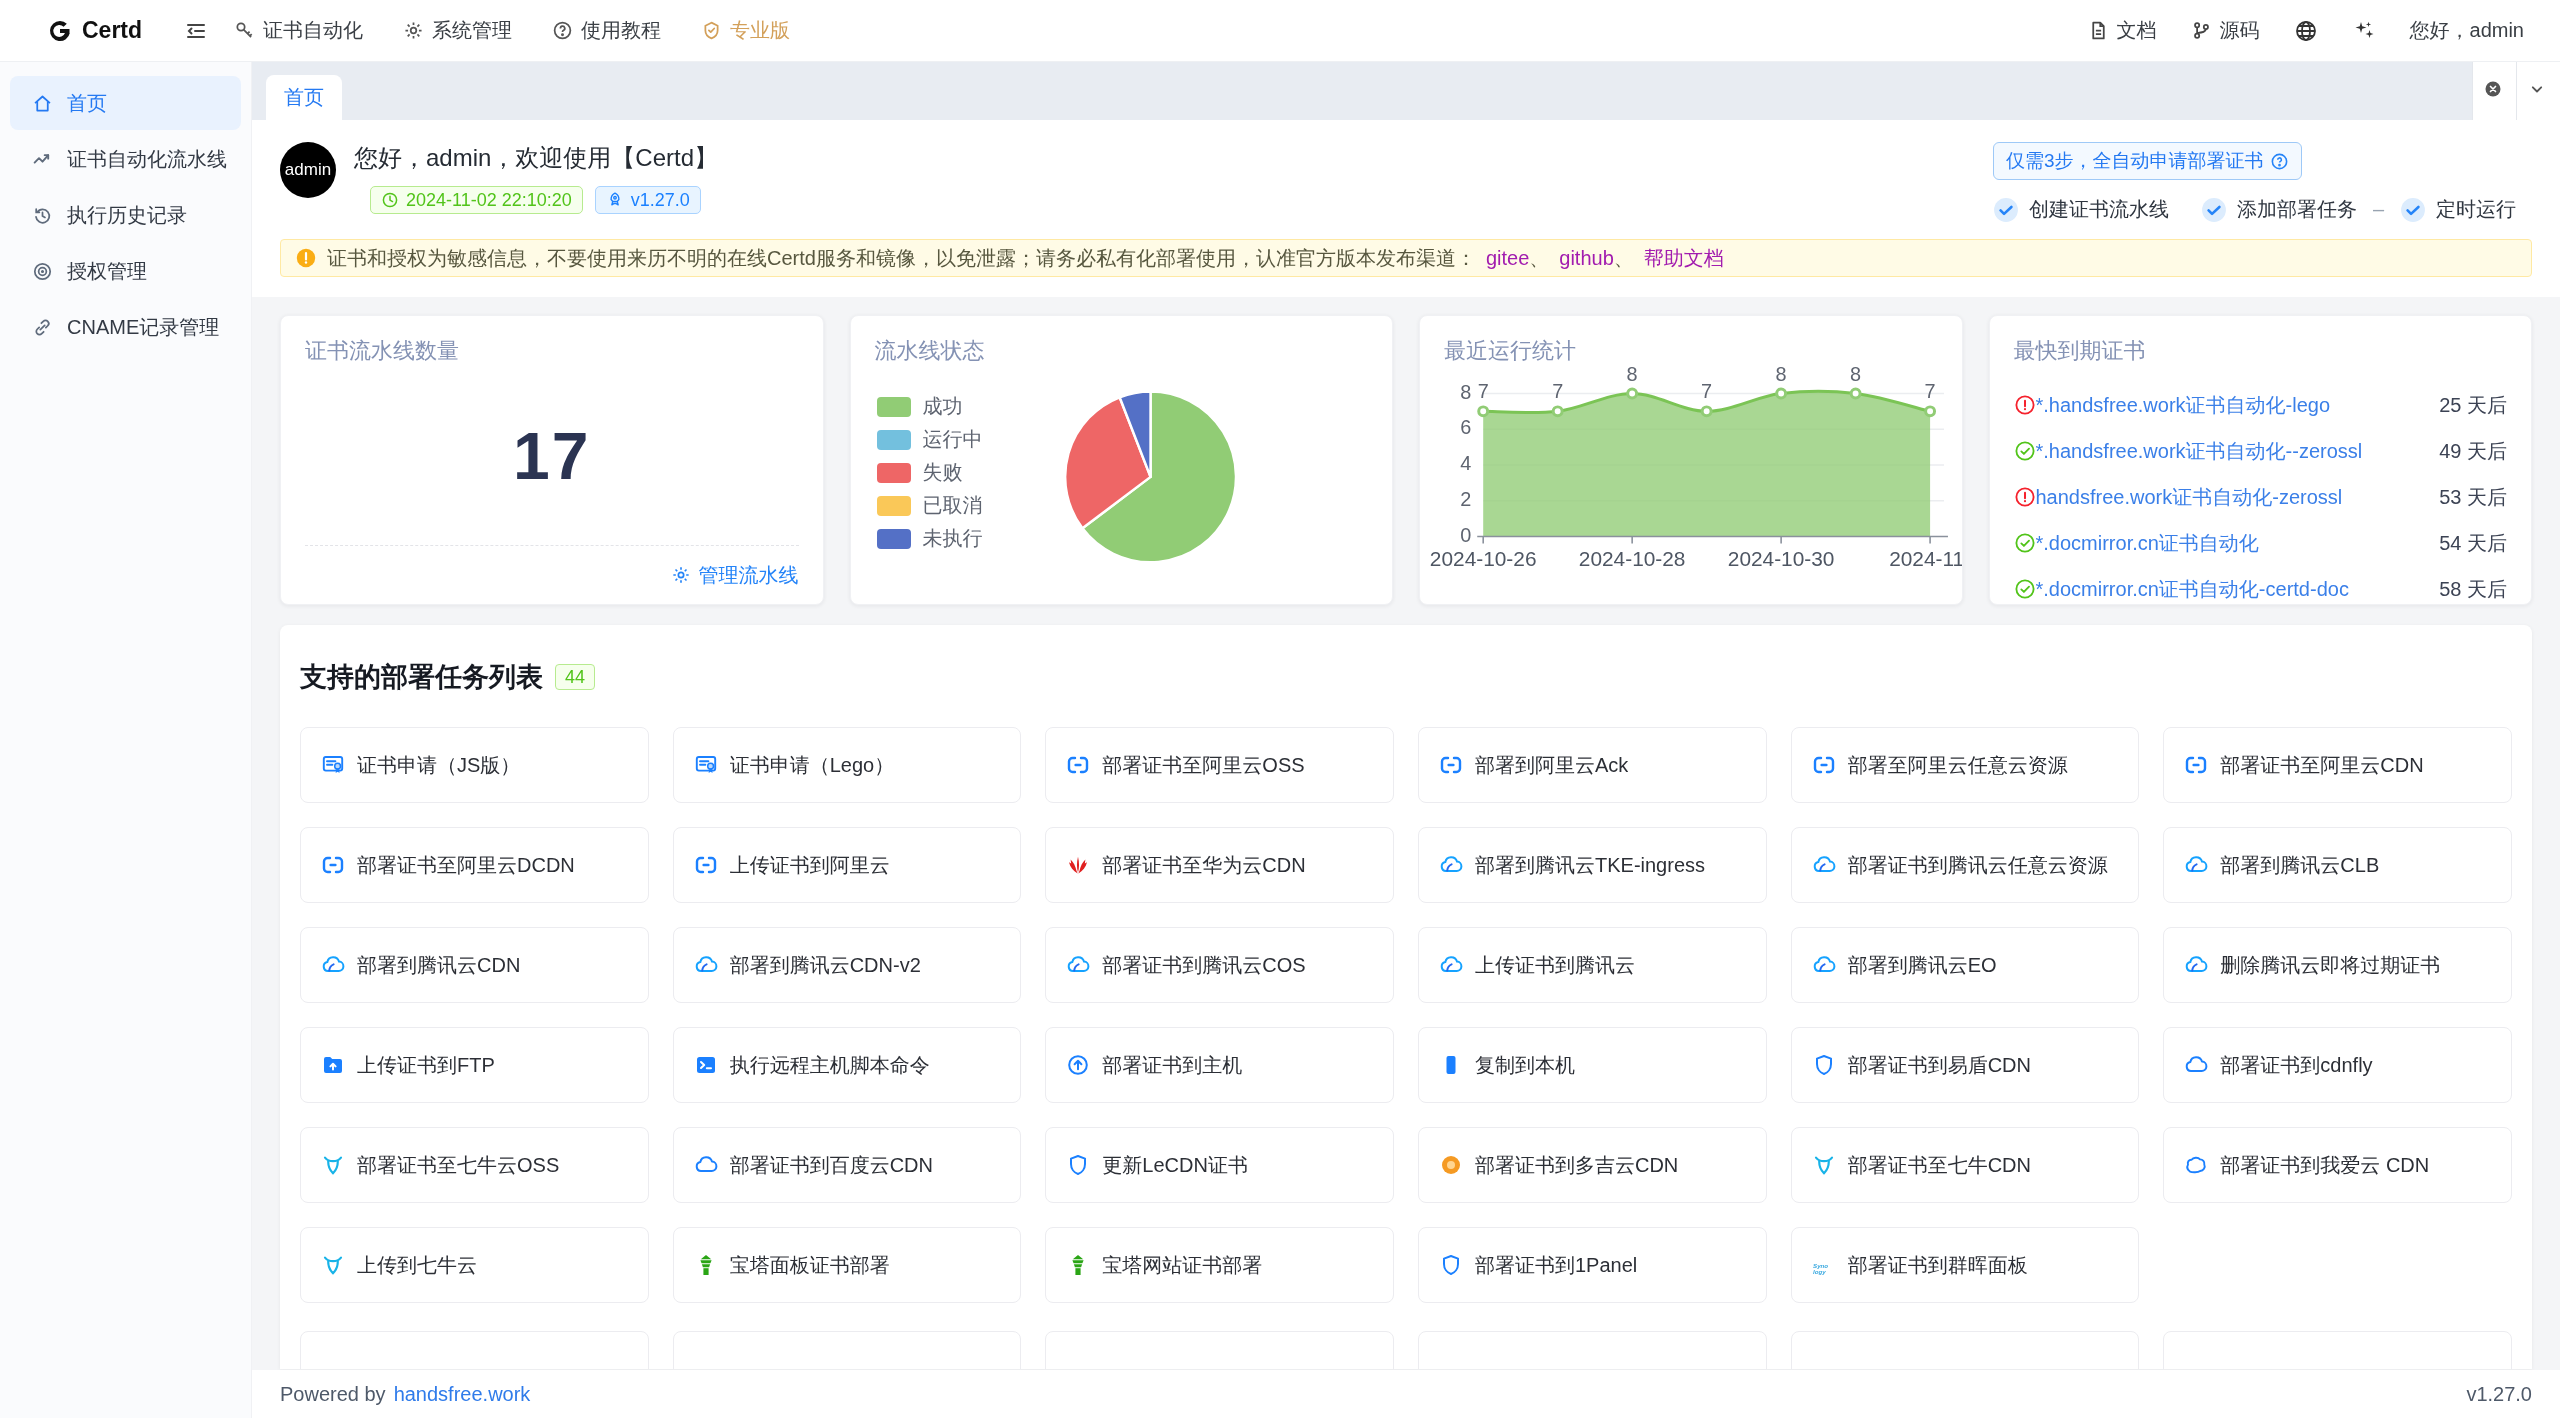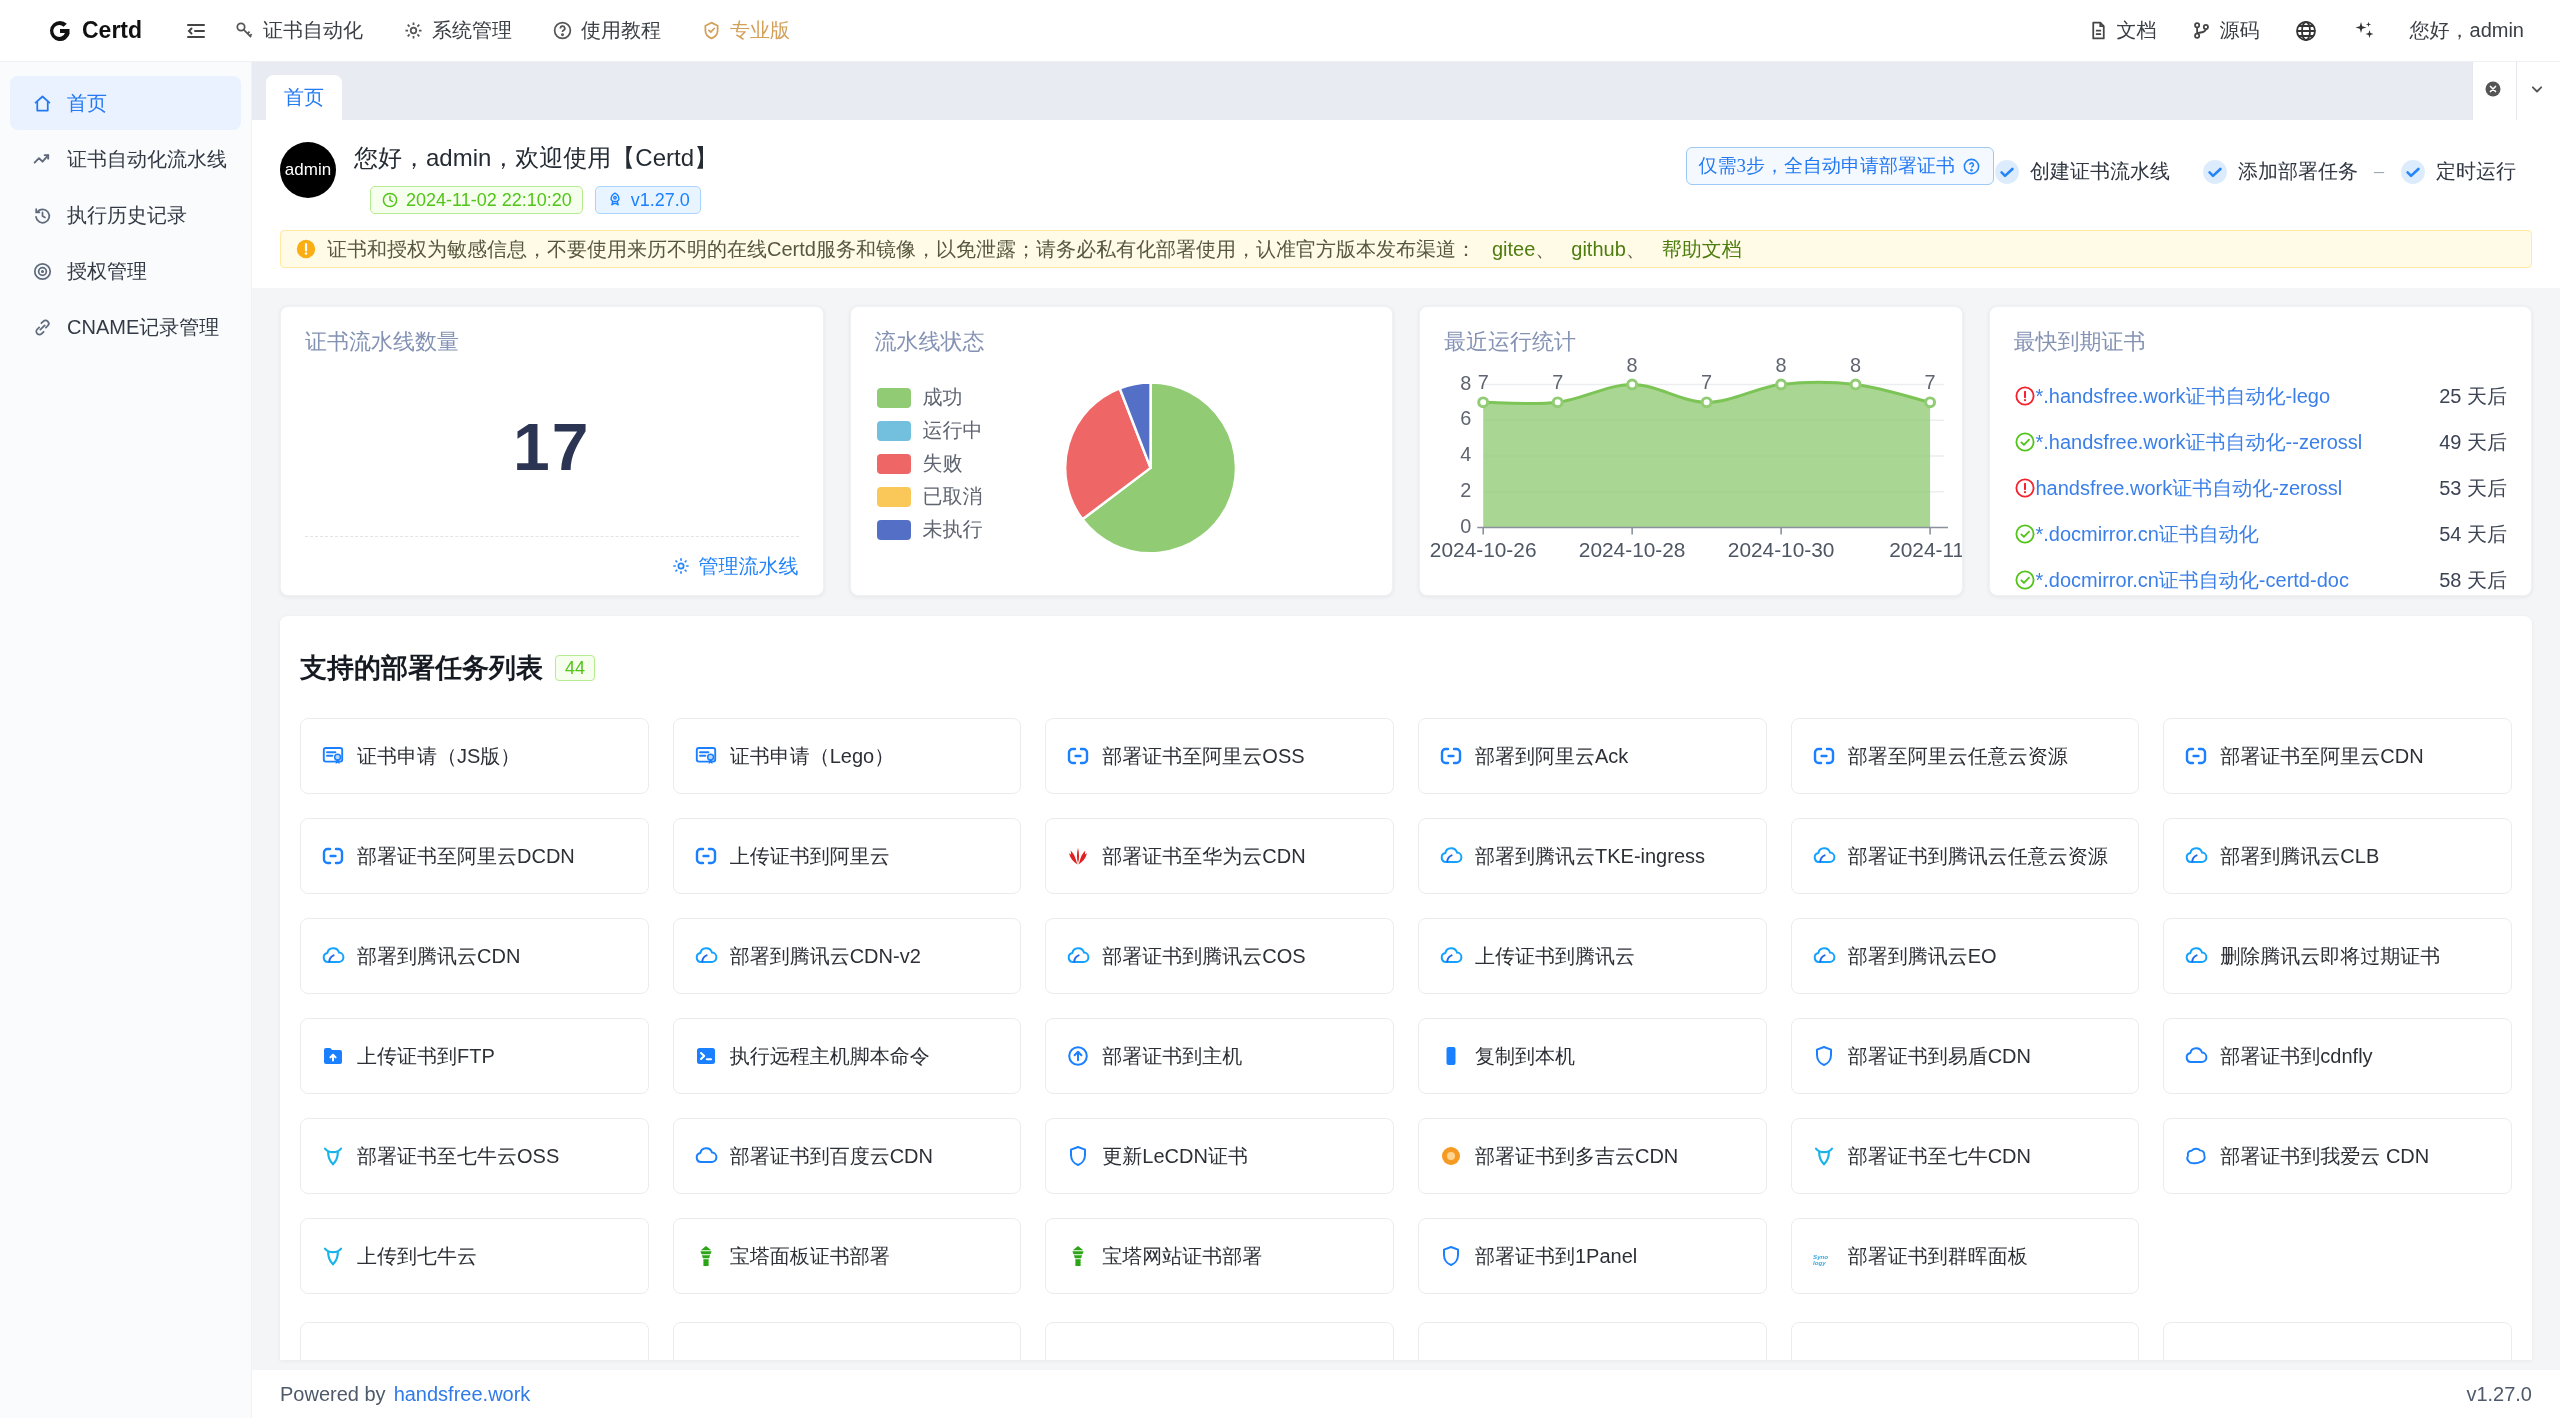--- a/index.html
+++ b/index.html
@@ -56,35 +56,35 @@
   .avatar { width:56px; height:56px; border-radius:50%; background:#000000; color:#fff;
     display:flex; align-items:center; justify-content:center; font-size:17px; flex:0 0 auto; }
   .welcome-mid { margin-left:18px; }
   .welcome-title { font-size:24px; color:#252b33; }
   .badge-row { display:flex; gap:12px; margin-top:12px;padding-left:16px; }
   .wbadge { display:flex; align-items:center; gap:7px; font-size:18px; border-radius:5px;
     padding:4px 10px; line-height:1; }
   .wbadge svg { width:18px; height:18px; }
   .badge-green { background:#f6ffed; border:1px solid #b7eb8f; color:#52c41a; }
   .badge-blue  { background:#e8f4ff; border:1px solid #a9d3ff; color:#1b80ff; }
-  .welcome-right { margin-left:auto; display:flex; flex-direction:row; align-items:flex-end;font-family:Liberation Serif, serif; }
+  .welcome-right { margin-left:auto; display:flex; flex-direction:column; align-items:flex-start; }
   .steps-badge { display:flex; align-items:center; gap:7px; font-size:19px; color:#2479f2;
     border:1px solid #9ec9f7; background:#f3f9ff; border-radius:6px; padding:5px 12px; cursor:pointer; }
   .steps-badge svg { width:19px; height:19px; }
   .steps-row { display:flex; align-items:center; gap:16px; margin-top:16px; }
   .step { display:flex; align-items:center; gap:10px; font-size:20px; color:#2f3640; }
   .step svg { width:26px; height:26px; }
   .step .sep { color:#98a3b0; margin-left:6px; }
 
   
   .alert { margin-top:16px; height:38px; background:#fffbe6; border:1px solid #ffe9a3;
     border-radius:4px; display:flex; align-items:center; padding:0 14px; font-size:20px; color:#57573f; }
   .alert .aicon { width:22px; height:22px; margin-right:10px; flex:0 0 auto; }
   .alert .aicon svg { width:100%; height:100%; }
-  .alert a { color:#4d7c0f; text-decoration:none; margin-left:16px; cursor:pointer; }
+  .alert a { color:#a21caf; text-decoration:none; margin-left:10px; cursor:pointer; }
   .alert .asep { color:#57573f; }
 
   
   .stats-row { display:flex; gap:26px; padding:18px 28px 0; }
   .stat-card { flex:1 1 0; height:290px; background:#fff; border:1px solid #f0f1f4; border-radius:8px;
     box-shadow:0 1px 4px rgba(31,35,41,.07); position:relative; padding:20px 24px; overflow:hidden; }
   .stat-title { font-size:22px; color:#8492b4; position:relative; z-index:2; }
   .big-number { text-align:center; font-size:66px; font-weight:bold; color:#2b3452; margin-top:52px; letter-spacing:2px; }
   .dash-sep { position:absolute; left:24px; right:24px; bottom:58px; border-top:1px dashed #e3e4e8; }
   .card-footer { position:absolute; left:24px; right:24px; bottom:0; height:58px; display:flex;

